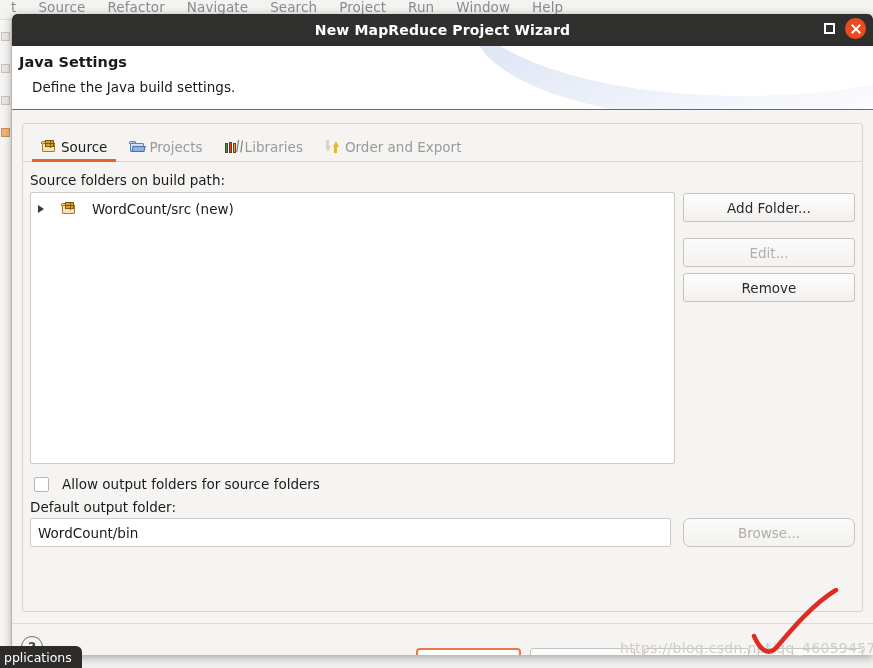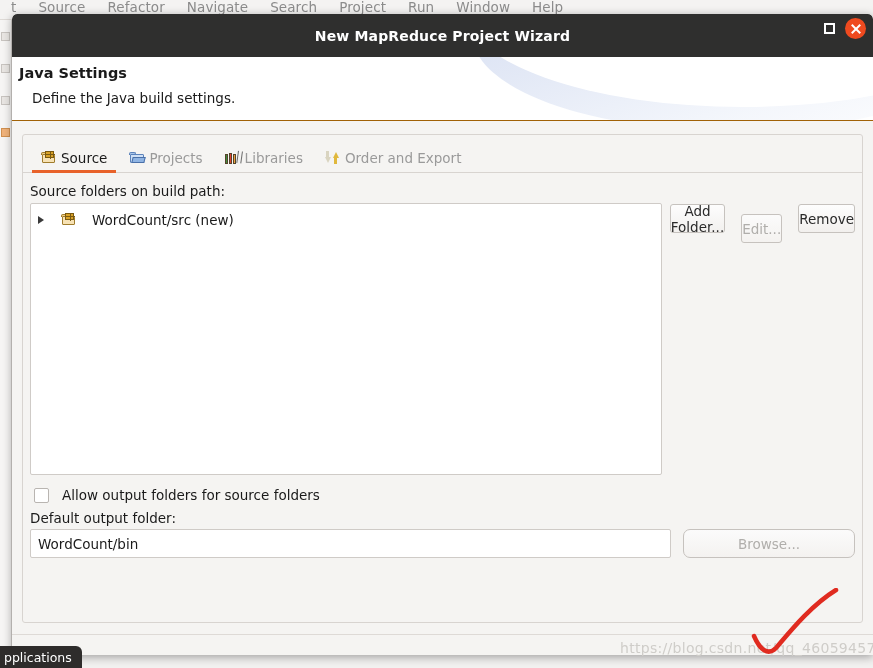--- a/index.html
+++ b/index.html
@@ -69,21 +69,21 @@
     left: 12px; top: 14px;
     width: 861px; height: 641px;
     background: #f5f4f2;
     box-shadow: 0 2px 10px rgba(0,0,0,.35);
     border-radius: 5px 5px 0 0;
     overflow: hidden;
   }
 
   .titlebar {
     position: relative;
-    height: 43px;
+    height: 32px;
     background: #2f2f2e;
     border-radius: 5px 5px 0 0;
     display: flex;
     align-items: center;
     justify-content: center;
   }
   .titlebar .title {
     color: #ffffff;
     font-size: 14px;
     font-weight: bold;
@@ -346,21 +346,22 @@
     border-top: 4.5px solid transparent;
     border-bottom: 4.5px solid transparent;
     border-left: 6px solid #3a3a3a;
     margin-right: 2px;
   }
   .tree-label { font-size: 13.5px; color: #1a1a1a; }
 
   .btncol {
     flex: 0 0 172px;
     display: flex;
-    gap: 16px;
+    flex-direction: column;
+    gap: 6px;
     padding-top: 1px;
   }
   .btn {
     height: 29px;
     background: linear-gradient(#fdfdfd, #f2f0ee);
     border: 1px solid #c6c2be;
     border-radius: 3px;
     font-size: 13.5px;
     color: #2a2a2a;
     font-family: "DejaVu Sans", "Liberation Sans", sans-serif;

